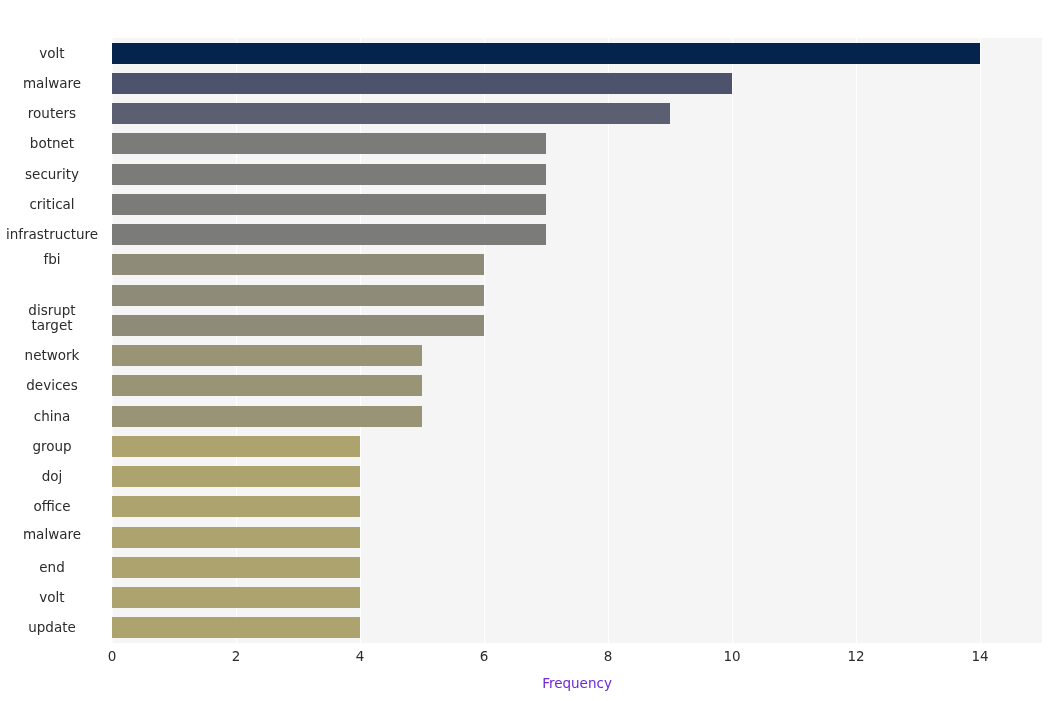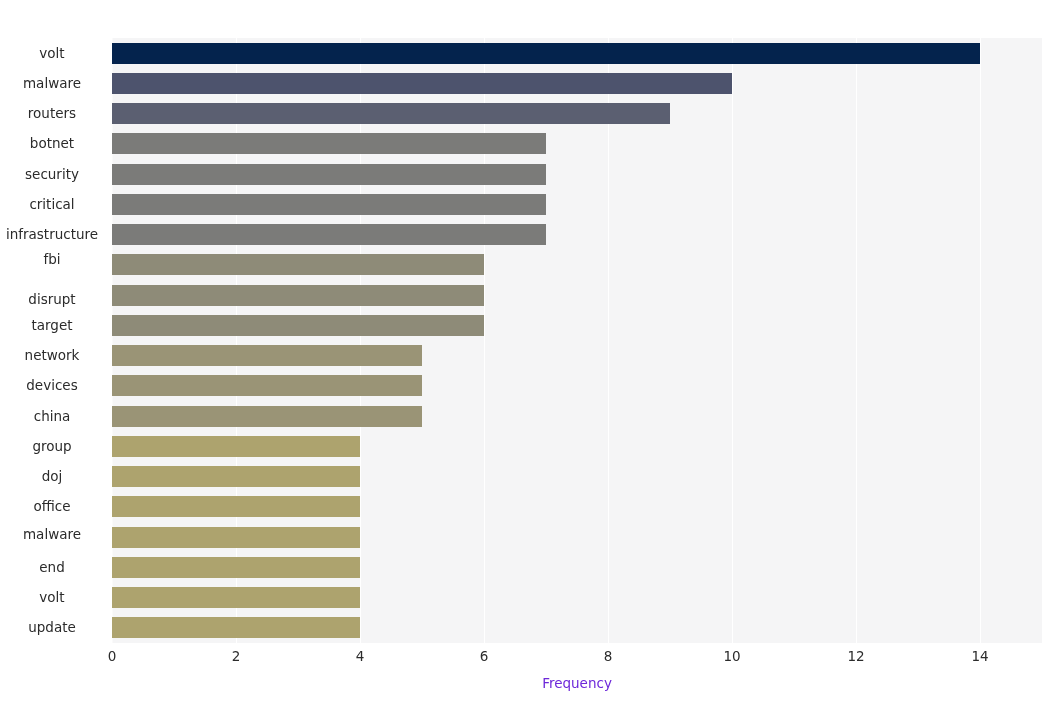--- a/index.html
+++ b/index.html
@@ -146,21 +146,21 @@
 
   <div id="ylabels">
       <div class="ylabel" style="top: 7.625px;">volt</div>
       <div class="ylabel" style="top: 37.875px;">malware</div>
       <div class="ylabel" style="top: 68.125px;">routers</div>
       <div class="ylabel" style="top: 98.375px;">botnet</div>
       <div class="ylabel" style="top: 128.625px;">security</div>
       <div class="ylabel" style="top: 158.875px;">critical</div>
       <div class="ylabel" style="top: 189.125px;">infrastructure</div>
       <div class="ylabel" style="top: 214px;">fbi</div>
-      <div class="ylabel" style="top: 254px;">disrupt</div>
+      <div class="ylabel" style="top: 265px;">disrupt</div>
       <div class="ylabel" style="top: 279.875px;">target</div>
       <div class="ylabel" style="top: 310.125px;">network</div>
       <div class="ylabel" style="top: 340.375px;">devices</div>
       <div class="ylabel" style="top: 370.625px;">china</div>
       <div class="ylabel" style="top: 400.875px;">group</div>
       <div class="ylabel" style="top: 431.125px;">doj</div>
       <div class="ylabel" style="top: 461.375px;">office</div>
       <div class="ylabel" style="top: 489px;">malware</div>
       <div class="ylabel" style="top: 521.875px;">end</div>
       <div class="ylabel" style="top: 552.125px;">volt</div>

